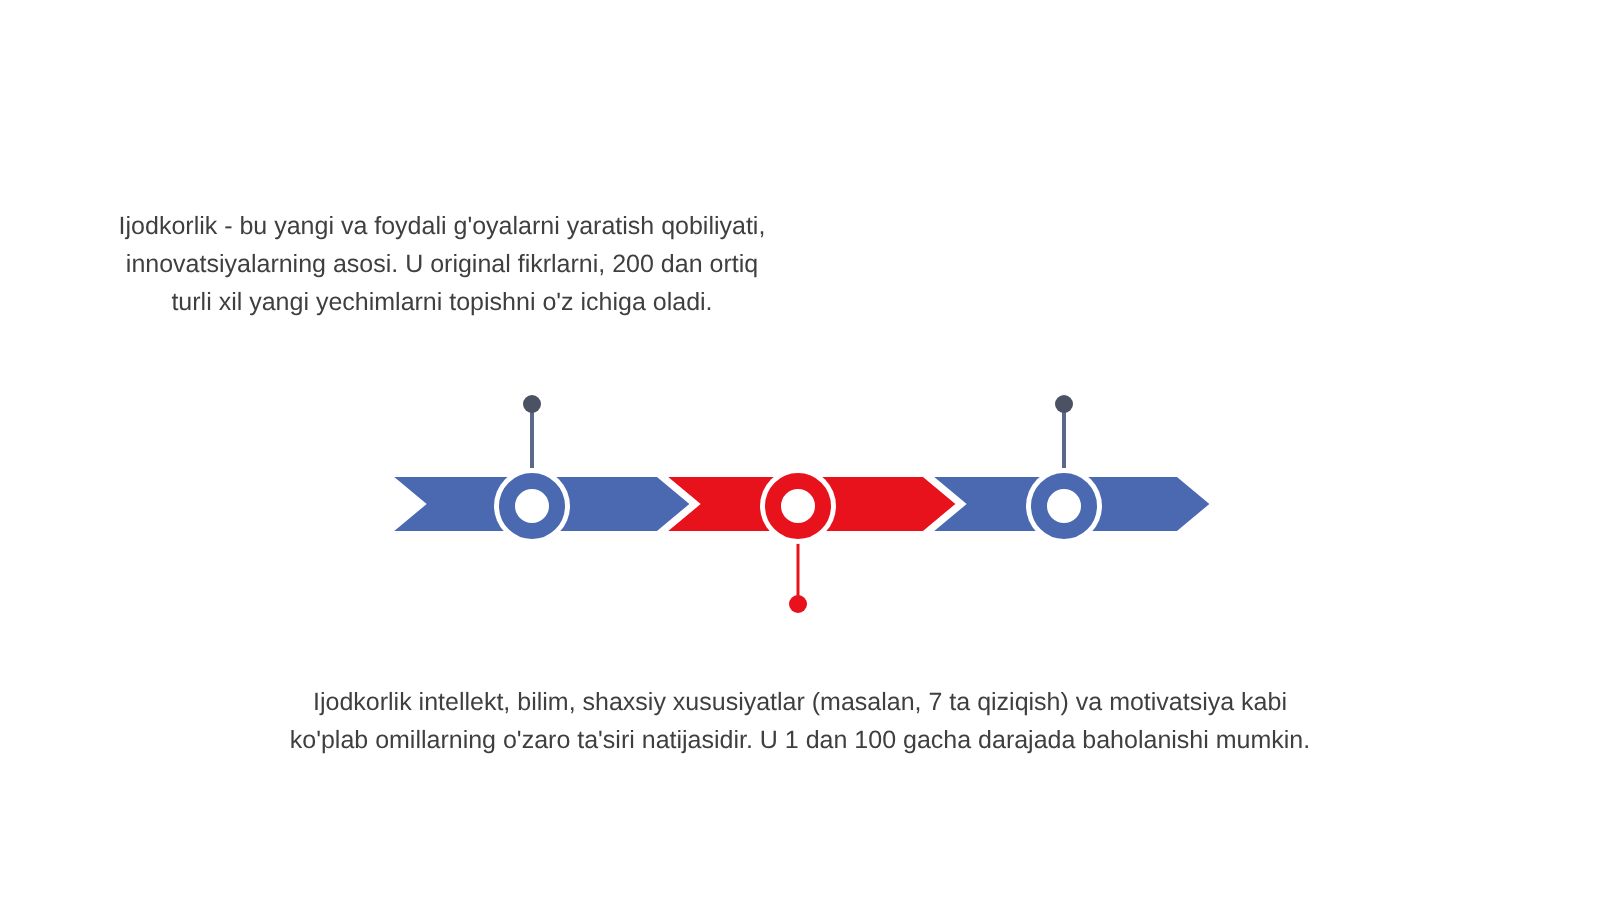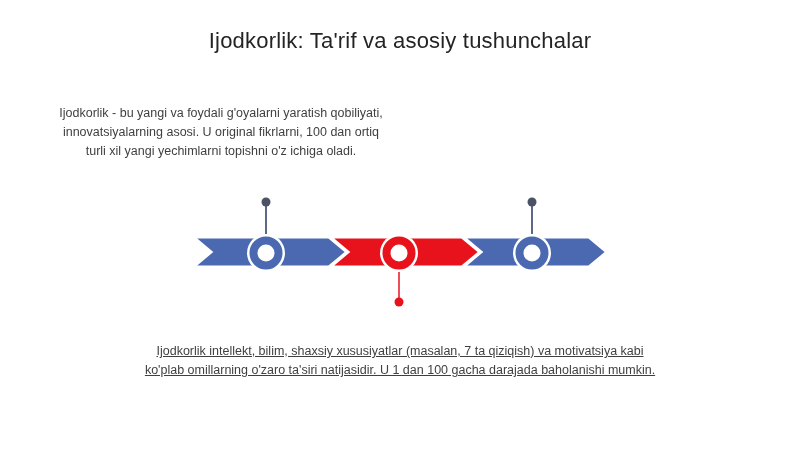--- a/index.html
+++ b/index.html
@@ -20,43 +20,42 @@
   }
   .para{
     position:absolute;
     text-align:center;
     font-size:12.5px;line-height:1.52;
     color:var(--text-dark,#3f3f3f);
     margin:0;
   }
   .para-left{top:104px;left:52px;width:338px;}
   .para-right{top:104px;left:406px;width:362px;}
-  .para-bottom{top:342px;left:140px;width:520px;text-decoration:underline;}
+  .para-bottom{top:342px;left:140px;width:520px;}
   .timeline{
     position:absolute;left:150px;top:185px;
     width:500px;height:135px;
   }
   .seg-blue{fill:var(--arrow-blue,#4a69b1);stroke:#ffffff;stroke-width:3;stroke-linejoin:miter;}
   .seg-red{fill:var(--arrow-red,#e8121c);stroke:#ffffff;stroke-width:3;stroke-linejoin:miter;}
   .halo{fill:#ffffff;}
   .ring-blue{fill:#ffffff;stroke:var(--arrow-blue,#4a69b1);stroke-width:8;}
   .ring-red{fill:#ffffff;stroke:var(--arrow-red,#e8121c);stroke-width:8;}
   .stem-up{stroke:var(--stem-gray,#5b6888);stroke-width:2;}
   .stem-down{stroke:var(--arrow-red,#e8121c);stroke-width:1.5;}
   .dot-dark{fill:var(--dot-dark,#4a5264);}
   .dot-red{fill:var(--arrow-red,#e8121c);}
 </style>
 </head>
 <body>
 
 <div class="slide">
 
-  <h1 class="title">Ijodkorlik: Ta'rif va asosiy tushunchalar</h1>
 
-  <p class="para para-left">Ijodkorlik - bu yangi va foydali g'oyalarni yaratish qobiliyati, innovatsiyalarning asosi. U original fikrlarni, 100 dan ortiq turli xil yangi yechimlarni topishni o'z ichiga oladi.</p>
+  <p class="para para-left">Ijodkorlik - bu yangi va foydali g'oyalarni yaratish qobiliyati, innovatsiyalarning asosi. U original fikrlarni, 200 dan ortiq turli xil yangi yechimlarni topishni o'z ichiga oladi.</p>
 
 
   <svg class="timeline" viewBox="0 0 500 135" aria-hidden="true">
 
     <polygon class="seg-blue" points="313,52 439,52 457,67 439,82 313,82 331,67"></polygon>
     <polygon class="seg-red" points="180,52 312,52 330,67 312,82 180,82 198,67"></polygon>
     <polygon class="seg-blue" points="43,52 179,52 197,67 179,82 43,82 61,67"></polygon>
 
     <line class="stem-up" x1="116" y1="49" x2="116" y2="20"></line>
     <circle class="dot-dark" cx="116" cy="17" r="4.5"></circle>

